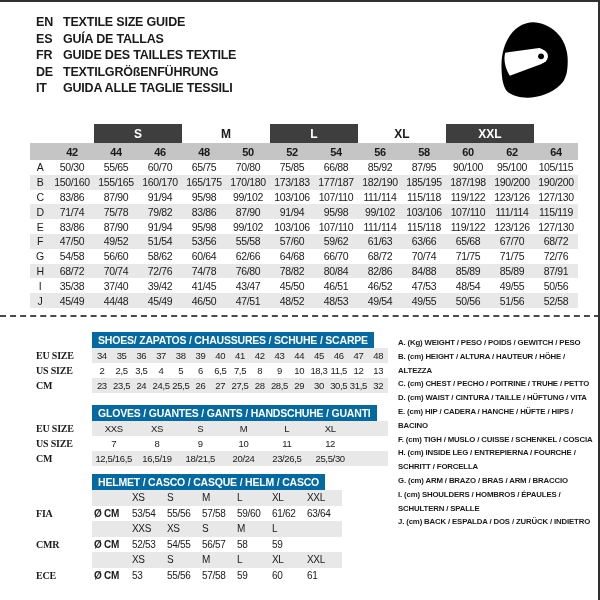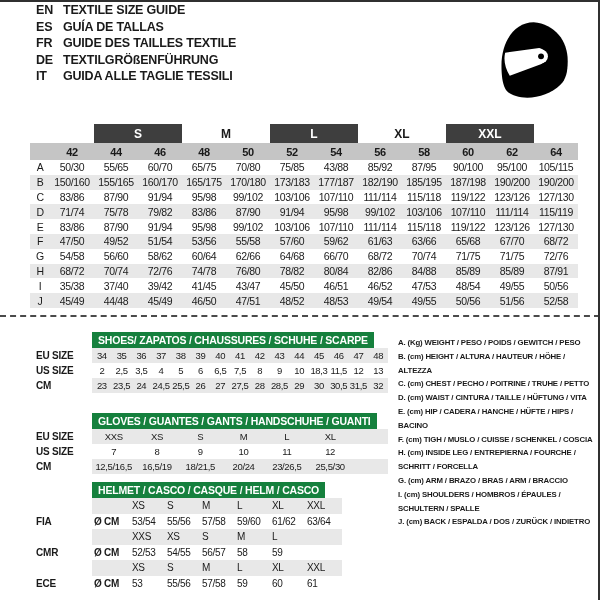--- a/index.html
+++ b/index.html
@@ -1,21 +1,21 @@
 <!DOCTYPE html>
 <html><head>
 <meta charset="utf-8">
 <style>
   html,body{margin:0;padding:0;background:#fff;}
   .page{position:relative;width:600px;height:600px;background:#ffffff;overflow:hidden;
         font-family:"Liberation Sans","DejaVu Sans",sans-serif;color:#1a1a1a;
         border-top:2px solid #303030;border-right:2px solid #303030;box-sizing:border-box;}
 
   
-  .lang-header{position:absolute;left:36px;top:0;}
+  .lang-header{position:absolute;left:36px;top:12px;}
   .lang-row{display:flex;font-weight:700;font-size:12.5px;line-height:16.5px;letter-spacing:-0.2px;}
   .lang-code{width:27px;}
 
   
   .helmet-svg{position:absolute;right:20px;top:12px;width:96px;height:92px;}
 
   
   .main{position:absolute;left:30px;top:122px;width:548px;border-collapse:collapse;table-layout:fixed;}
   .main col.lab{width:20px;}
   .main th,.main td{padding:0;text-align:center;overflow:hidden;white-space:nowrap;}
@@ -26,32 +26,32 @@
   .sizes-row td{font-size:11px;font-weight:700;height:17px;letter-spacing:-0.3px;}
   .main tbody td{font-size:10.5px;height:14.8px;letter-spacing:-0.35px;}
   .main tbody tr.alt{background:#e8e8e8;}
 
   
   .sep{position:absolute;left:0;top:313px;width:600px;border-top:2px dashed #4a4a4a;}
 
   
   .bottom-left{position:absolute;left:36px;top:330px;width:360px;}
   .btitle-row{display:flex;}
-  .btitle{margin-left:56px;background:#15803d;color:#fff;font-weight:700;font-size:10.5px;
+  .btitle{margin-left:56px;background:#0369a1;color:#fff;font-weight:700;font-size:10.5px;
           height:16px;line-height:16px;padding:0 6px;letter-spacing:-0.2px;white-space:nowrap;}
   .brow{display:flex;align-items:center;height:15px;}
-  .blabel{flex:0 0 56px;font-weight:700;font-size:10px;letter-spacing:-0.2px;}
+  .blabel{flex:0 0 56px;font-weight:700;font-size:10px;letter-spacing:-0.2px;font-family:Liberation Serif, serif;}
   .bcells{display:flex;align-items:center;height:100%;}
   .shaded .bcells{background:#e8e8e8;}
   .cell{text-align:center;font-size:9.5px;letter-spacing:-0.35px;white-space:nowrap;}
   #shoesRows .bcells{width:296px;}
   #shoesRows .cell{flex:1;}
   #glovesRows .bcells{width:296px;}
   #glovesRows .cell{flex:0 0 43.3px;}
-  #glovesBlock{margin-top:20px;}
+  #glovesBlock{margin-top:12px;}
   #helmetBlock{margin-top:8px;}
   #helmetRows .brow{height:15.5px;}
   #helmetRows .bcells{width:250px;}
   #helmetRows .hc0{flex:0 0 38px;text-align:left;padding-left:2px;font-size:10px;letter-spacing:-0.3px;white-space:nowrap;font-weight:bold;}
   #helmetRows .hc{flex:0 0 35px;text-align:left;font-size:10px;letter-spacing:-0.3px;white-space:nowrap;}
 
   
   .legend{position:absolute;left:398px;top:334px;width:200px;font-size:7.8px;font-weight:700;
           line-height:13.8px;letter-spacing:-0.15px;}
 </style>
@@ -135,21 +135,21 @@
       </thead>
     <tbody id="mainBody">
         <tr>
           <td class="rowlabel">A</td>
           <td>50/30</td>
           <td>55/65</td>
           <td>60/70</td>
           <td>65/75</td>
           <td>70/80</td>
           <td>75/85</td>
-          <td>43/88</td>
+          <td>66/88</td>
           <td>85/92</td>
           <td>87/95</td>
           <td>90/100</td>
           <td>95/100</td>
           <td>105/115</td>
         </tr>
         <tr class="alt">
           <td class="rowlabel">B</td>
           <td>150/160</td>
           <td>155/165</td>

